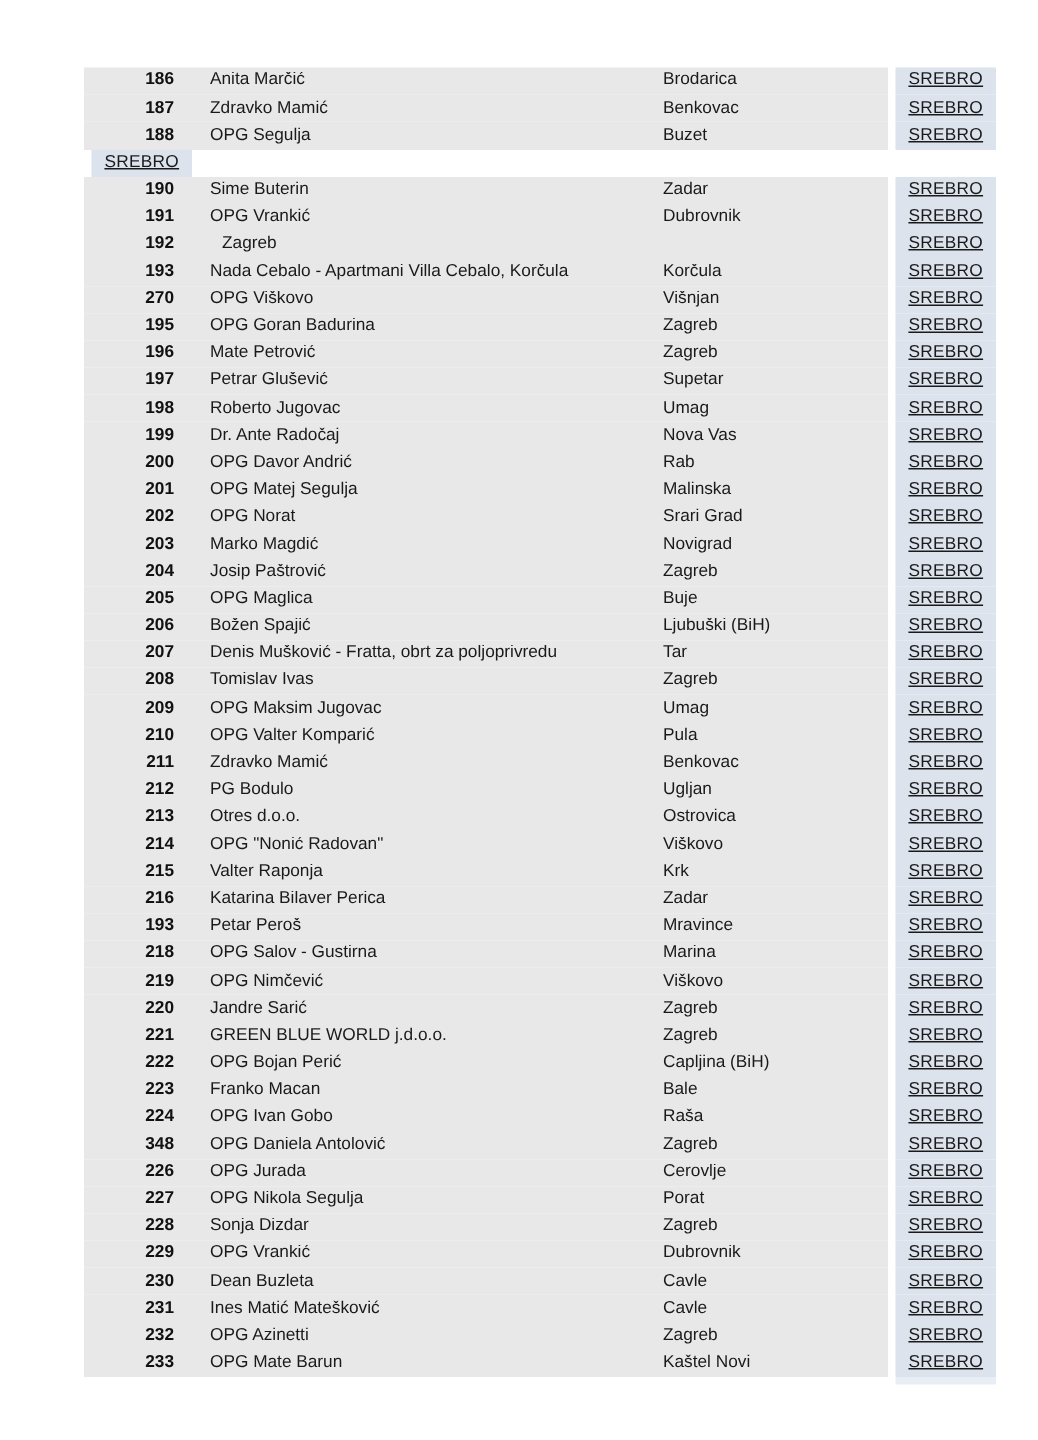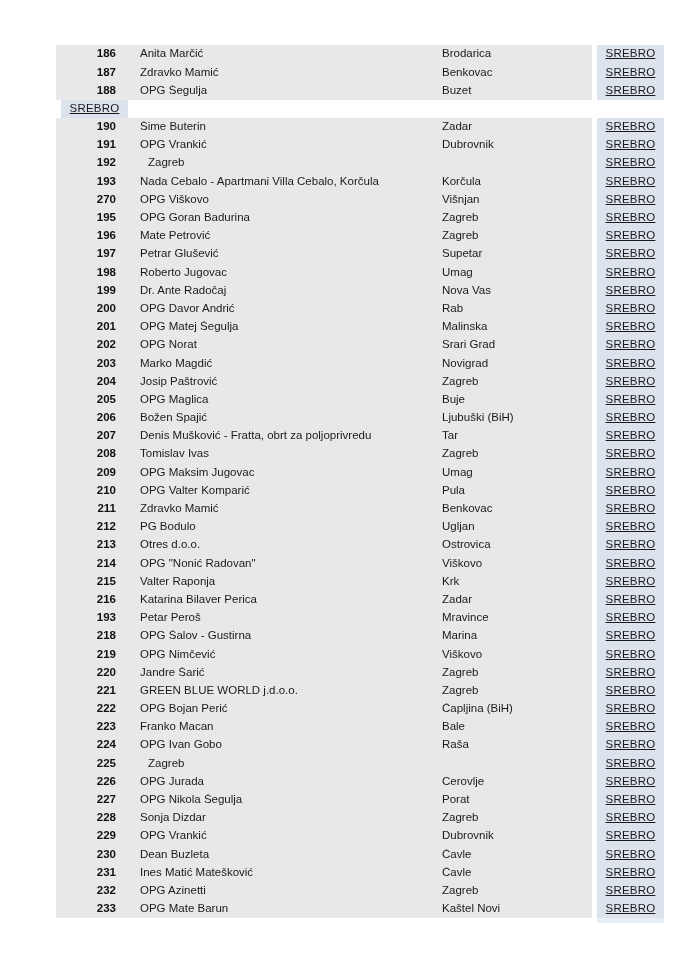--- a/index.html
+++ b/index.html
@@ -512,21 +512,22 @@
           <div class="cell-name">OPG Ivan Gobo</div>
           <div class="cell-city">Raša</div>
         </div>
         <div class="band-sep"></div>
         <div class="band-medal">
           <div class="cell-medal">SREBRO</div>
         </div>
       </div>
       <div class="row">
         <div class="band-gray">
-          <div class="cell-num">225</div>
+          <div class="cell-num">348</div>
+          <div class="cell-name">OPG Daniela Antolović</div>
           <div class="cell-city">Zagreb</div>
         </div>
         <div class="band-sep"></div>
         <div class="band-medal">
           <div class="cell-medal">SREBRO</div>
         </div>
       </div>
       <div class="row">
         <div class="band-gray">
           <div class="cell-num">226</div>

